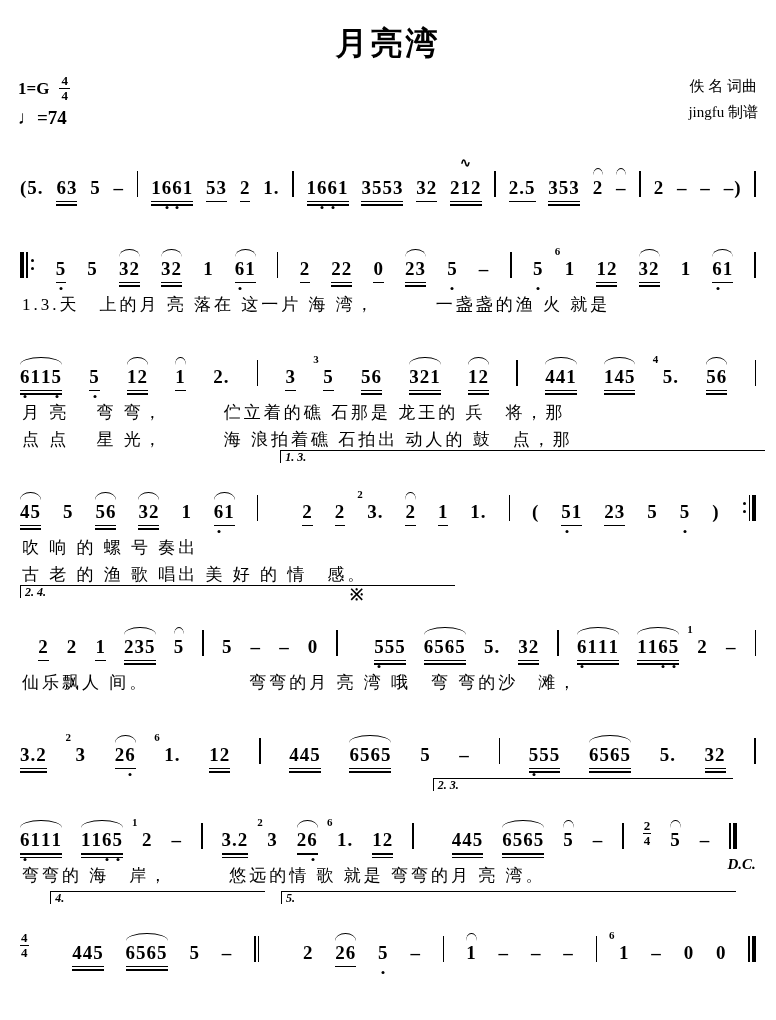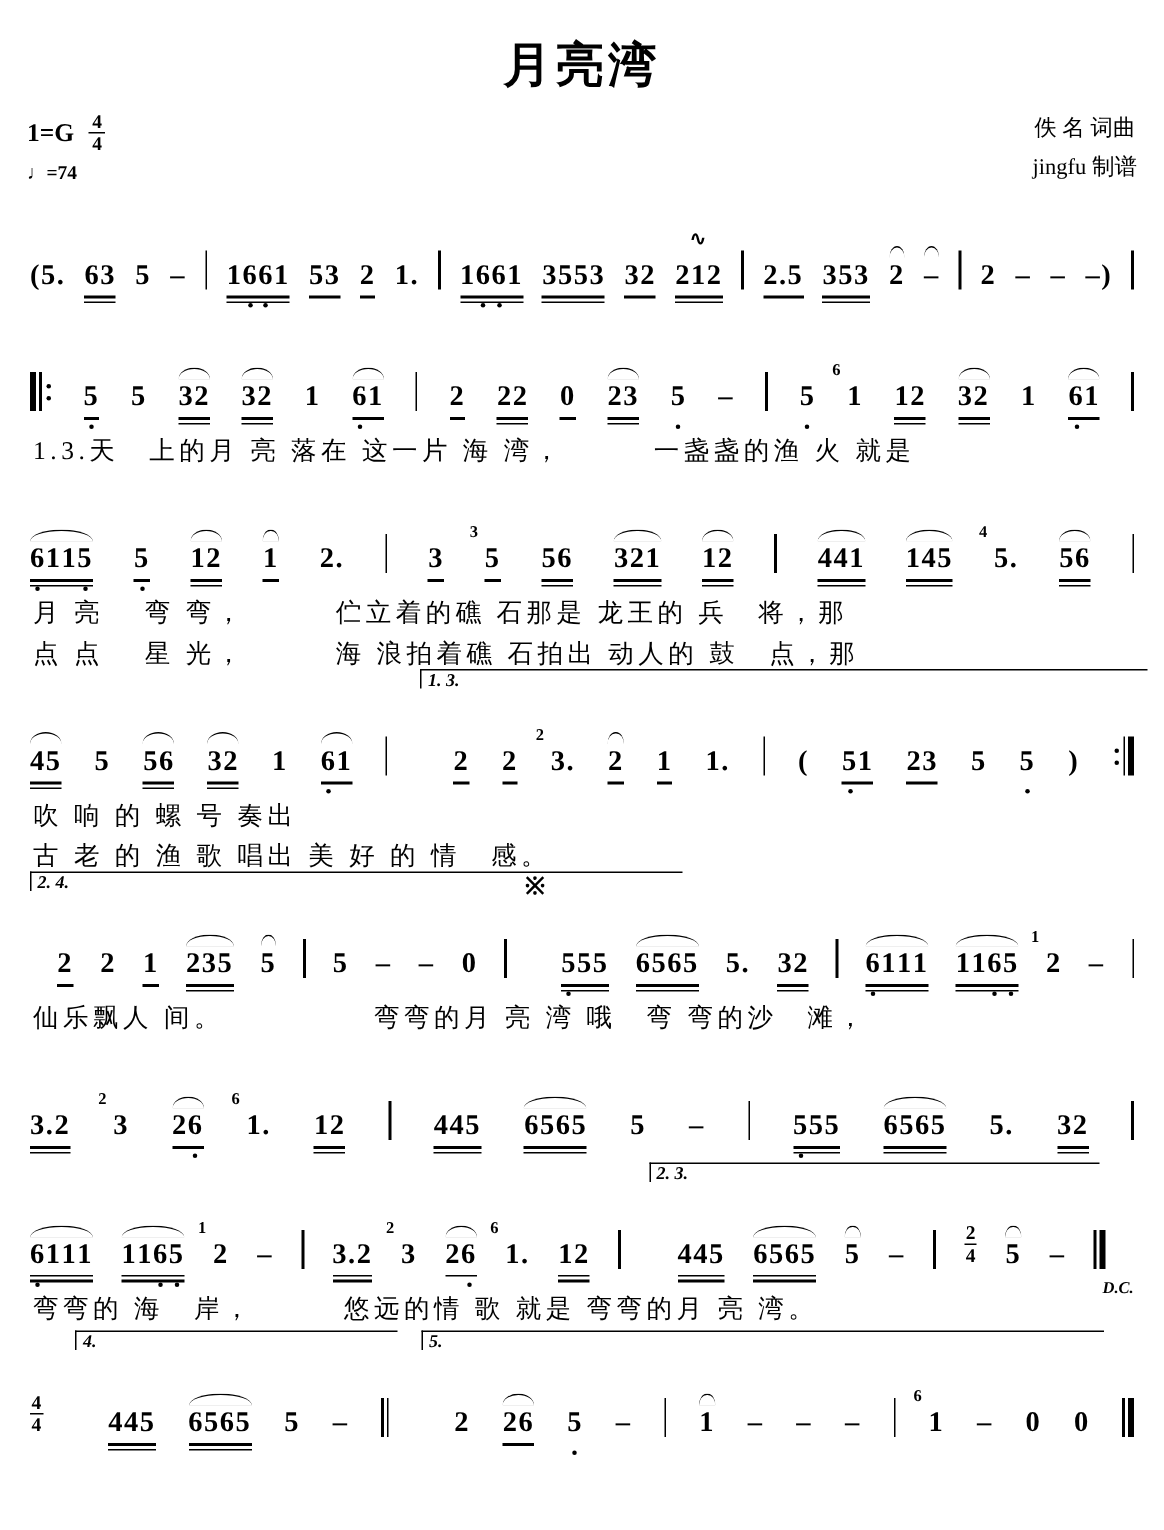--- a/index.html
+++ b/index.html
@@ -5,21 +5,21 @@
   html,body{margin:0;padding:0}
   body{width:776px;height:1020px;background:#fff;color:#000;overflow:hidden;
        font-family:"Liberation Serif","DejaVu Serif",serif}
   .sheet{padding:6px 18px 0 18px}
   .title{text-align:center;font-size:32px;font-weight:700;letter-spacing:3px;margin-top:16px}
   .meta{display:flex;justify-content:space-between;align-items:flex-start;margin-top:8px}
   .keyblock{font-size:17px;font-weight:700}
   .keyline{display:flex;align-items:center}
   .frac{display:inline-flex;flex-direction:column;text-align:center;font-size:13px;line-height:1.1;margin-left:10px}
   .frac b:first-child{border-bottom:1px solid #000;padding:0 2px}
-  .tempo{font-size:13px;font-weight:700;margin-top:3px}
+  .tempo{font-size:19px;font-weight:700;margin-top:3px}
   .credits{text-align:center;font-size:15px;line-height:1.7}
   .score{margin-top:2px}
   .system{margin-top:16px}
   .notes{display:flex;justify-content:space-between;align-items:flex-end;position:relative;
          padding:26px 2px 12px 2px}
   .note{position:relative;font-weight:700;font-size:19px;line-height:20px;letter-spacing:1px;white-space:pre}
   .ch{position:relative;display:inline-block;font-style:normal;font-weight:700}
   .ch.dotb::after{content:"";position:absolute;left:50%;transform:translateX(-50%);bottom:-11px;
          width:3px;height:3px;border-radius:50%;background:#000}
   .ul{position:absolute;left:0;right:0;height:1.5px;background:#000}
@@ -34,21 +34,21 @@
   .rdots i{width:3px;height:3px;background:#000;border-radius:50%;display:block}
   .volta{position:relative;width:0;height:26px;align-self:flex-end}
   .volta i{position:absolute;left:0;top:-46px;height:12px;border-top:1.5px solid #000;border-left:1.5px solid #000;
        font-style:italic;font-weight:700;font-size:12px;line-height:13px;padding-left:4px;white-space:nowrap}
   .seg{position:relative;width:0;height:26px;align-self:flex-end}
   .seg i{position:absolute;left:-6px;top:-48px;font-size:16px;font-weight:700;font-style:normal}
   .ts{display:inline-flex;flex-direction:column;font-size:13px;font-weight:700;line-height:1.1;
       text-align:center;margin-bottom:2px}
   .ts .num{border-bottom:1px solid #000;padding:0 1px}
   .dc{position:relative;width:0;height:26px;align-self:flex-end}
-  .dc i{position:absolute;right:0;top:32px;font-size:11px;font-style:italic;font-weight:700;white-space:nowrap}
+  .dc i{position:absolute;right:0;top:32px;font-size:15px;font-style:italic;font-weight:700;white-space:nowrap}
   .lyrics{font-size:17px;letter-spacing:3px;line-height:27px;padding-left:4px;white-space:pre-wrap}
 </style>
 </head>
 <body>
 
 <div class="sheet">
   <div class="title">月亮湾</div>
   <div class="meta">
     <div class="keyblock">
       <div class="keyline">

